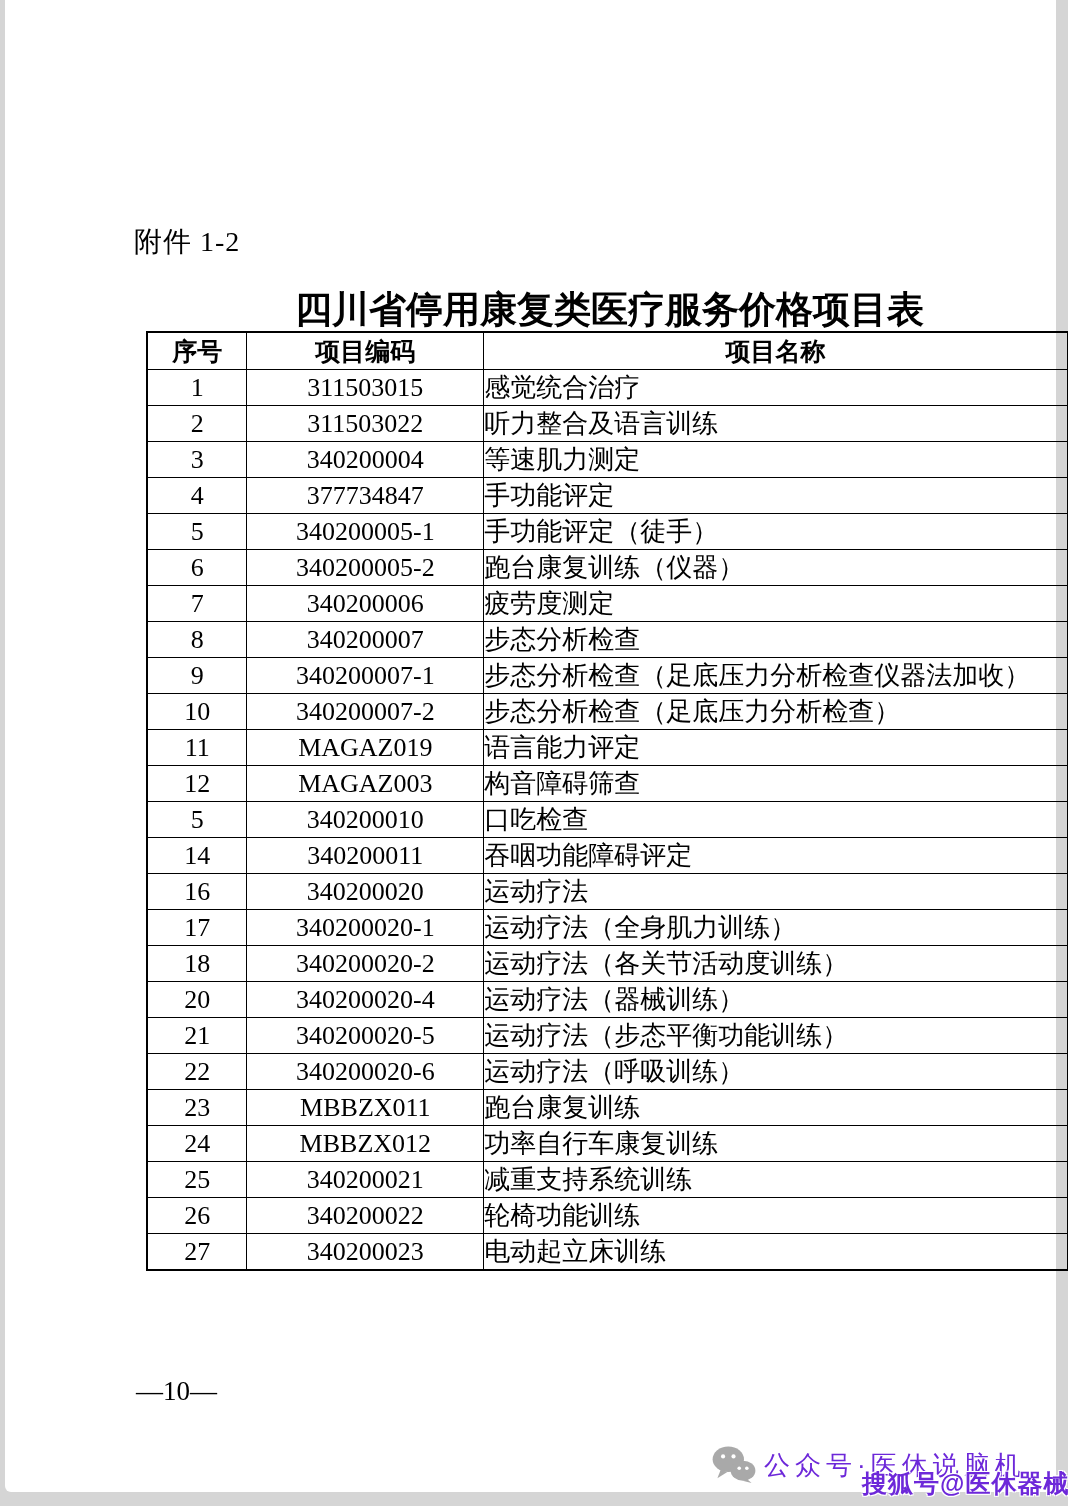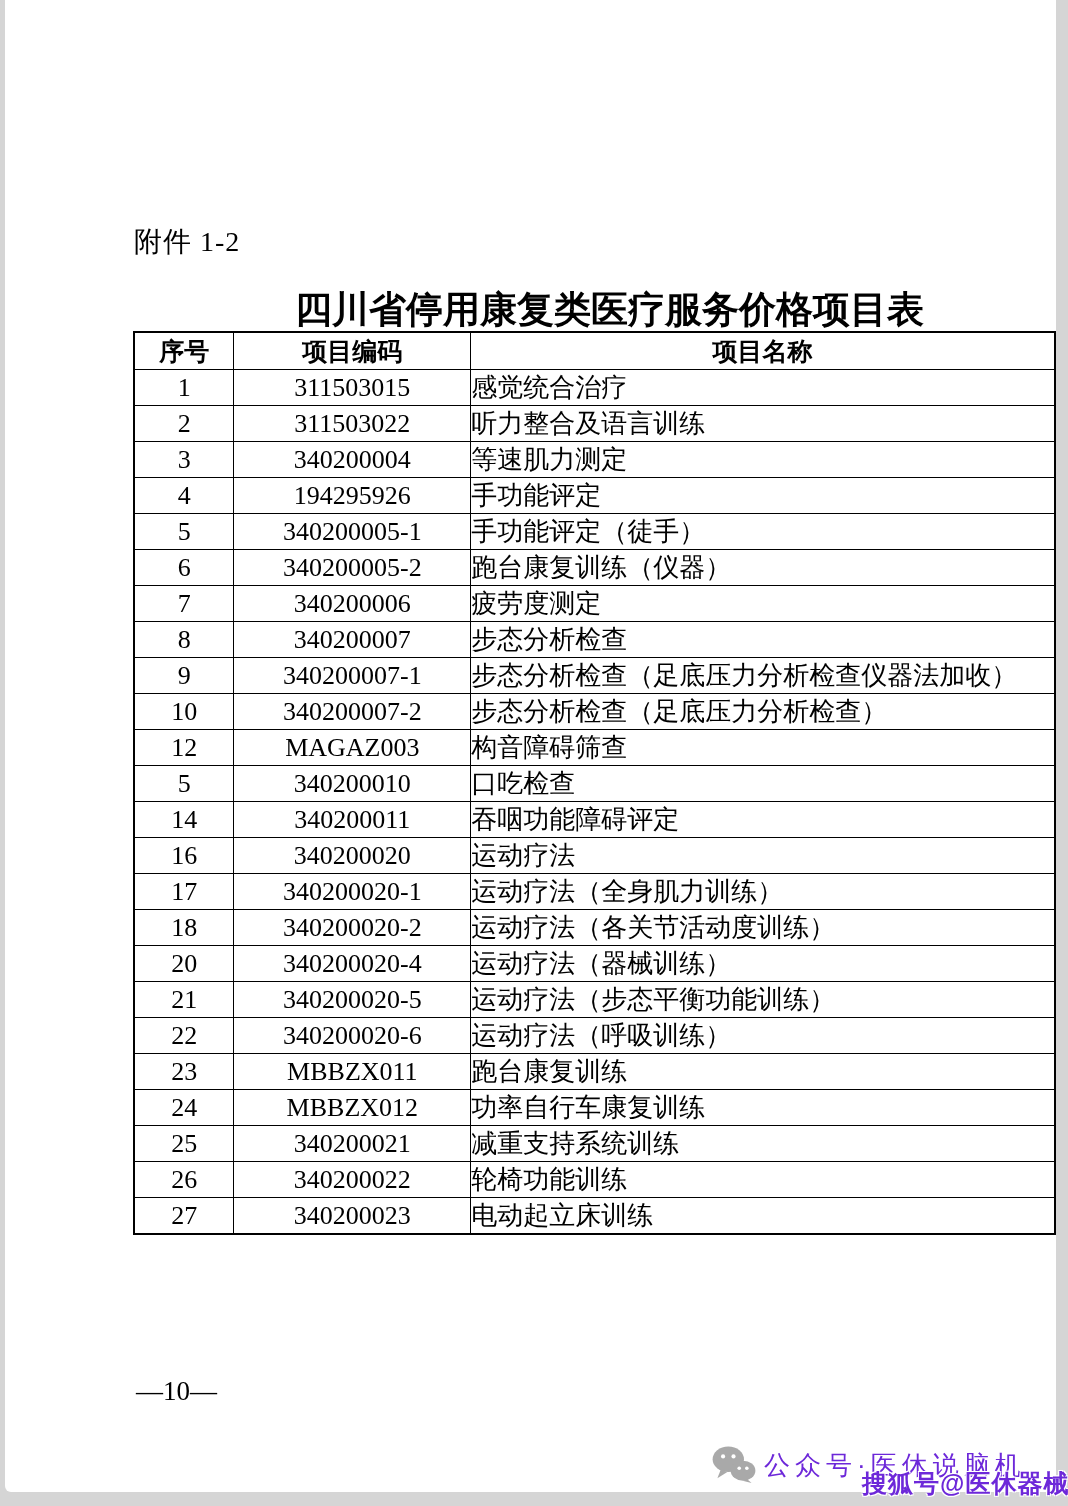--- a/index.html
+++ b/index.html
@@ -40,21 +40,21 @@
     width: 778px;
     text-align: right;
     font-size: 37px;
     font-weight: bold;
     font-family: "Liberation Sans", "DejaVu Sans", sans-serif;
     letter-spacing: 0px;
     white-space: nowrap;
   }
   table.price-table {
     position: absolute;
-    left: 128px;
+    left: 141px;
     top: 331px;
     width: 923px;
     border-collapse: collapse;
     table-layout: fixed;
   }
   table.price-table, table.price-table th, table.price-table td {
     border: 1px solid #000;
   }
   table.price-table {
     border: 2px solid #000;
@@ -162,21 +162,21 @@
           <td class="cell-code">311503022</td>
           <td class="cell-name">听力整合及语言训练</td>
         </tr>
         <tr>
           <td class="cell-seq">3</td>
           <td class="cell-code">340200004</td>
           <td class="cell-name">等速肌力测定</td>
         </tr>
         <tr>
           <td class="cell-seq">4</td>
-          <td class="cell-code">194295926</td>
+          <td class="cell-code">377734847</td>
           <td class="cell-name">手功能评定</td>
         </tr>
         <tr>
           <td class="cell-seq">5</td>
           <td class="cell-code">340200005-1</td>
           <td class="cell-name">手功能评定（徒手）</td>
         </tr>
         <tr>
           <td class="cell-seq">6</td>
           <td class="cell-code">340200005-2</td>
@@ -194,20 +194,25 @@
         </tr>
         <tr>
           <td class="cell-seq">9</td>
           <td class="cell-code">340200007-1</td>
           <td class="cell-name">步态分析检查（足底压力分析检查仪器法加收）</td>
         </tr>
         <tr>
           <td class="cell-seq">10</td>
           <td class="cell-code">340200007-2</td>
           <td class="cell-name">步态分析检查（足底压力分析检查）</td>
+        </tr>
+        <tr>
+          <td class="cell-seq">11</td>
+          <td class="cell-code">MAGAZ019</td>
+          <td class="cell-name">语言能力评定</td>
         </tr>
         <tr>
           <td class="cell-seq">12</td>
           <td class="cell-code">MAGAZ003</td>
           <td class="cell-name">构音障碍筛查</td>
         </tr>
         <tr>
           <td class="cell-seq">5</td>
           <td class="cell-code">340200010</td>
           <td class="cell-name">口吃检查</td>

